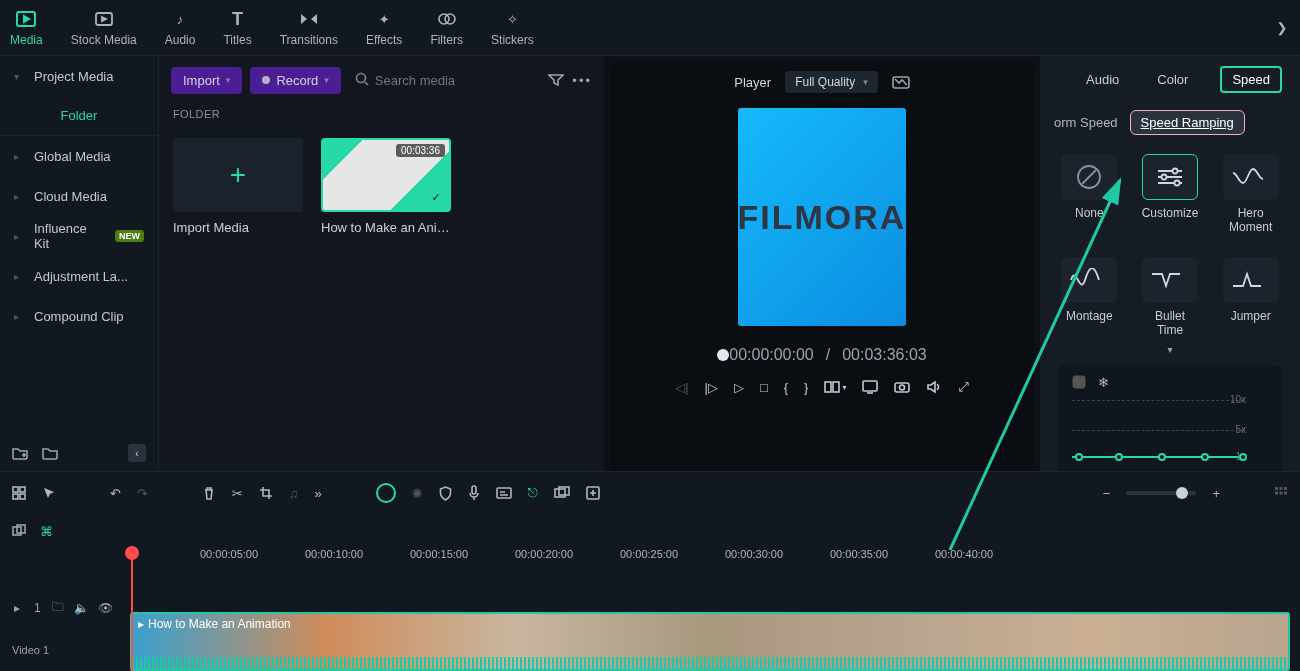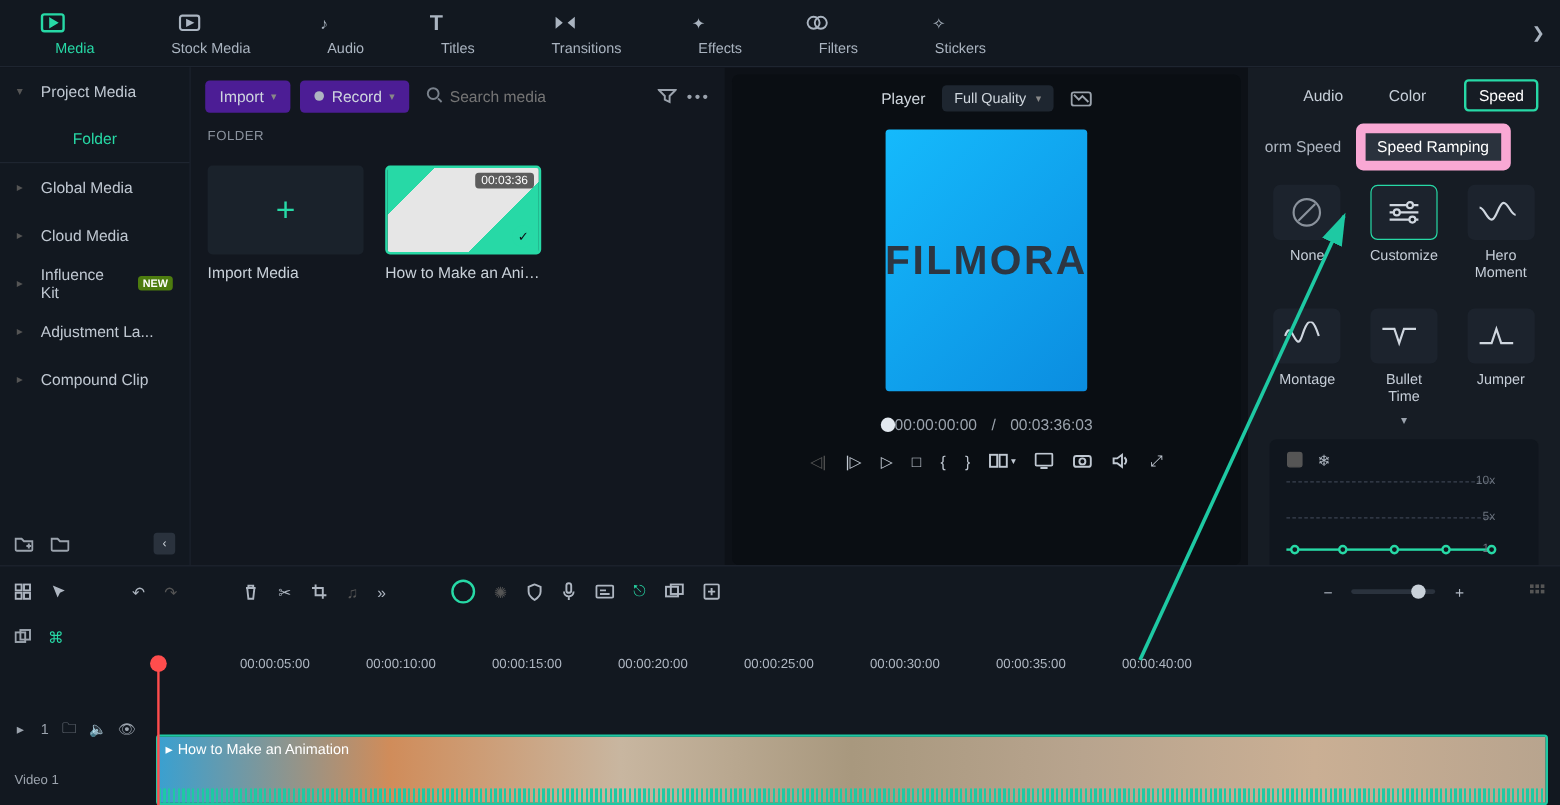--- a/index.html
+++ b/index.html
@@ -1,21 +1,21 @@
 <!DOCTYPE html>
 <html><head>
 <meta charset="utf-8">
 <style>
 * { margin:0; padding:0; box-sizing:border-box; }
 body { width:1300px; height:671px; background:#0d1117; font-family:-apple-system,"Segoe UI",sans-serif; color:#d0d7de; font-size:13px; overflow:hidden; position:relative; }
 .top-tabs { display:flex; align-items:center; height:56px; padding:0 8px; gap:24px; background:#121820; border-bottom:1px solid #1e2530; }
 .tab { display:flex; flex-direction:column; align-items:center; gap:3px; cursor:pointer; padding:4px 2px; color:#aab4c0;}
 .tab.active { color:#27d9a6; }
 .tab .ico { width:22px; height:22px; display:flex; align-items:center; justify-content:center; }
-.tab .lbl { font-size:12px;margin-left:36px; }
+.tab .lbl { font-size:12px; }
 .chev { margin-left:auto; width:20px; height:20px; display:flex; align-items:center; justify-content:center; color:#aab4c0; cursor:pointer;}
 .workspace { display:flex; height:calc(671px - 56px - 200px); }
 .left { width:159px; background:#121820; border-right:1px solid #1e2530; display:flex; flex-direction:column; }
 .nav-row { display:flex; align-items:center; height:40px; padding:0 14px; gap:10px; cursor:pointer; color:#c0c8d2; position:relative;}
 .nav-row.hdr { font-weight:500; }
 .nav-row.folder { color:#27d9a6; justify-content:center; border-bottom:1px solid #1e2530;}
 .nav-caret { width:10px; color:#555; font-size:10px;}
 .badge-new { background:#4d7c0f; color:#fff; font-size:9px; padding:1px 4px; border-radius:3px; font-weight:bold;}
 .left-footer { margin-top:auto; display:flex; align-items:center; height:36px; padding:0 12px; gap:14px; }
 .left-footer .collapse { margin-left:auto; width:18px; height:18px; background:#2a323d; border-radius:3px; display:flex; align-items:center; justify-content:center; font-size:10px; cursor:pointer;}
@@ -36,30 +36,30 @@
 .card-title { font-size:13px; color:#c9d1d9; white-space:nowrap; overflow:hidden; text-overflow:ellipsis; }
 .player { width:424px; background:#0a0e13; margin:6px 6px 0 6px; border-radius:6px; display:flex; flex-direction:column;align-items:center; }
 .player-head { display:flex; align-items:center; height:40px; padding:0 14px; gap:14px; }
 .player-head .qual { display:flex; align-items:center; gap:8px; background:#1e2630; padding:4px 10px; border-radius:4px; font-size:12px; cursor:pointer;}
 .snap { margin-left:auto; color:#9ba3ad; cursor:pointer;}
 .preview { margin:6px 14px 0 14px; height:218px; background:linear-gradient(135deg,#15bafc,#0b8de0); border-radius:3px; display:flex; align-items:center; justify-content:center;}
 .preview .brand { color:#2d3642; font-size:34px; font-weight:800; letter-spacing:2px;}
 .p-slider { margin:20px 14px 0 14px; display:flex; align-items:center; gap:12px;}
 .track { flex:1; height:4px; background:#2a323d; border-radius:2px; position:relative;}
 .track .knob{ position:absolute; left:0; top:-4px; width:12px; height:12px; background:#e2e8ef; border-radius:50%;}
-.tc { font-size:13px; color:#9ba3ad;}
+.tc { font-size:16px; color:#9ba3ad;}
 .p-controls { display:flex; align-items:center; justify-content:center; gap:16px; height:46px; color:#c0c8d2;}
 .p-controls .ic{ cursor:pointer;}
 .right { flex:1; background:#161c24; position:relative; }
 .right-tabs { display:flex; align-items:center; height:46px; padding:0 18px; gap:26px; justify-content:flex-end;}
 .rtab { padding:4px 6px; cursor:pointer; color:#c6ced8;}
 .rtab.hl { border:2px solid #27d9a6; border-radius:4px; color:#fff; padding:4px 10px;}
 .sub-tabs { display:flex; align-items:center; height:40px; padding:0 14px; gap:12px; }
 .sub-tabs .pill { background:#2a323d; padding:6px 12px; border-radius:6px; cursor:pointer; color:#c6ced8; font-size:13px;}
-.sub-tabs .pill.hl { border:8px solid #f9a8d4; padding:4px 10px; color:#fff;}
+.sub-tabs .pill.hl { border:1px solid #f9a8d4; padding:4px 10px; color:#fff;text-decoration:underline;}
 .presets { display:grid; grid-template-columns:repeat(3,1fr); gap:22px; padding:12px 20px 4px 20px;}
 .preset { display:flex; flex-direction:column; align-items:center; gap:6px; cursor:pointer;}
 .p-icon{ width:56px; height:46px; background:#1c232d; border-radius:6px; display:flex; align-items:center; justify-content:center; color:#c0c8d2;}
 .preset.sel .p-icon{ border:1px solid #27d9a6; }
 .p-name{ font-size:12px; color:#c6ced8; text-align:center; line-height:1.2;}
 .expand { text-align:center; color:#9ba3ad; font-size:10px; padding:2px 0; cursor:pointer;}
 .graph-box{ margin:8px 18px; background:#10161e; border-radius:6px; padding:10px 14px 4px 14px; }
 .graph-top{ display:flex; align-items:center; gap:12px; padding-bottom:6px; color:#aeb6c1;}
 .graph{ position:relative; height:120px; }
 .g-row{ position:absolute; left:0; right:24px; border-top:1px dashed #3a4250; font-size:10px; color:#6b737e;}

